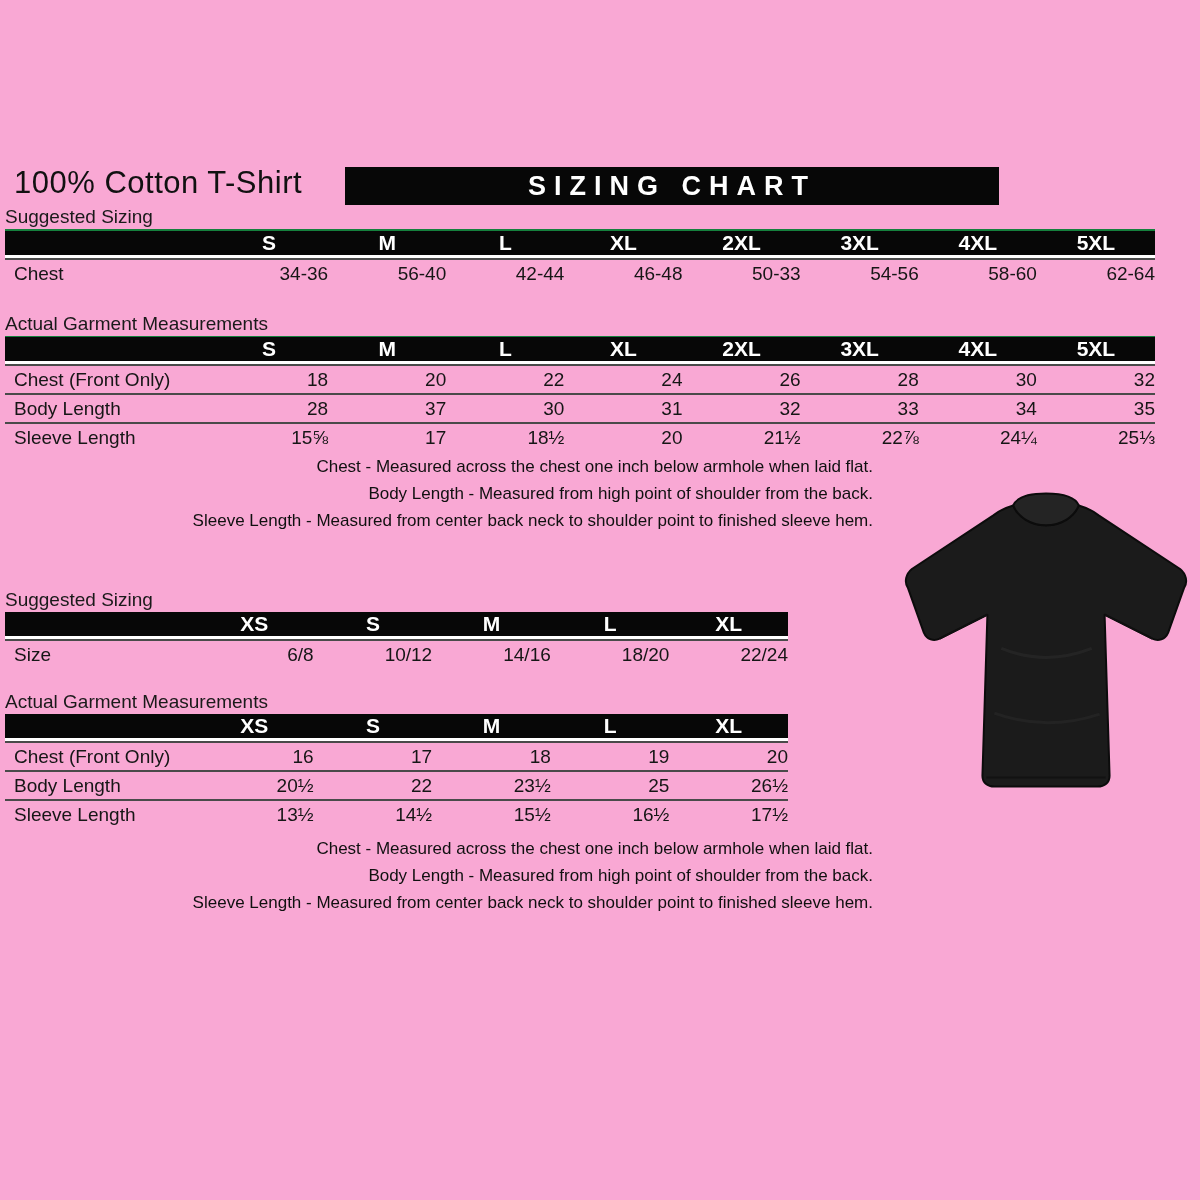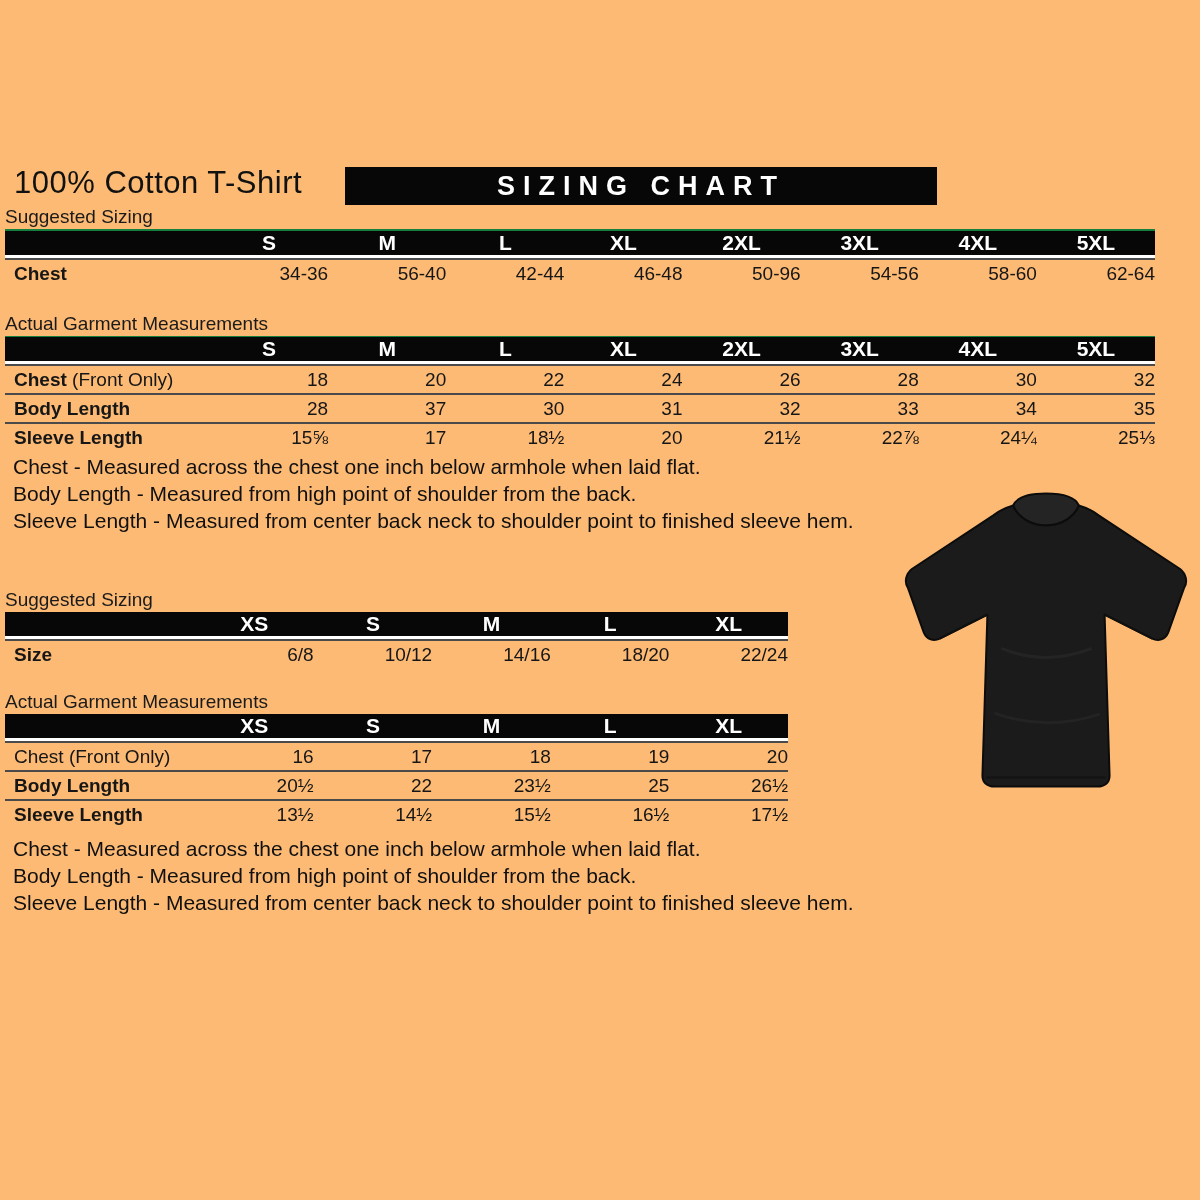--- a/index.html
+++ b/index.html
@@ -1,38 +1,38 @@
 <!DOCTYPE html>
 <html><head>
 <meta charset="utf-8">
 <style>
   * { margin: 0; padding: 0; box-sizing: border-box; }
   html, body { background: #fff; }
   .canvas {
     position: relative;
     width: 1200px;
     height: 1200px;
-    background: #fdba74;
+    background: #f9a8d4;
     font-family: "Liberation Sans", sans-serif;
     color: #141414;
     overflow: hidden;
     padding-left: 36px;
   }
   .abs { position: absolute; }
 
   .page-title {
     left: 14px; top: 165px;
     font-size: 31px;
     font-weight: 400;
     color: #111;
     letter-spacing: 0.5px;
   }
   .banner {
     left: 345px; top: 167px;
-    width: 592px; height: 38px;
+    width: 654px; height: 38px;
     background: #070707;
     color: #ffffff;
     font-size: 27px;
     font-weight: bold;
     letter-spacing: 8px;
     text-align: center;
     line-height: 38px;
   }
   .youth-title {
     left: 4px; top: 546px;
@@ -73,23 +73,23 @@
     font-size: 19px;
     height: 29px;
     padding: 0;
     color: #161616;
     border-top: 2px solid #4a4a4a;
   }
   th.lbl, td.lbl { text-align: left; }
   .t-adult .lbl { width: 205px; }
   .t-youth .lbl { width: 190px; }
   td.lbl { padding-left: 9px; }
-  td.lbl b { font-weight: bold; }
-
-  .notes { font-size: 21px; color: #101010; }
+  td.lbl b { font-weight: normal; }
+
+  .notes { font-size: 17px; color: #101010; text-align: right; }
   .notes > div { margin-bottom: 9px; line-height: 18px; }
 
   .tshirt-wrap { left: 897px; top: 487px; width: 298px; height: 318px; }
 </style>
 </head>
 <body>
 
 <div class="canvas">
 
   <h1 class="abs page-title">100% Cotton T-Shirt</h1>
@@ -110,21 +110,21 @@
           <th>5XL</th>
         </tr>
       </thead>
       <tbody>
         <tr>
           <td class="lbl"><b>Chest</b></td>
           <td>34-36</td>
           <td>56-40</td>
           <td>42-44</td>
           <td>46-48</td>
-          <td>50-96</td>
+          <td>50-33</td>
           <td>54-56</td>
           <td>58-60</td>
           <td>62-64</td>
         </tr>
       </tbody>
     </table>
 
   <div class="abs sec-label w-adult" style="left:5px; top:313px;">Actual Garment Measurements</div>
   <table class="abs t-adult" style="left:5px; top:337px;">
       <thead>

